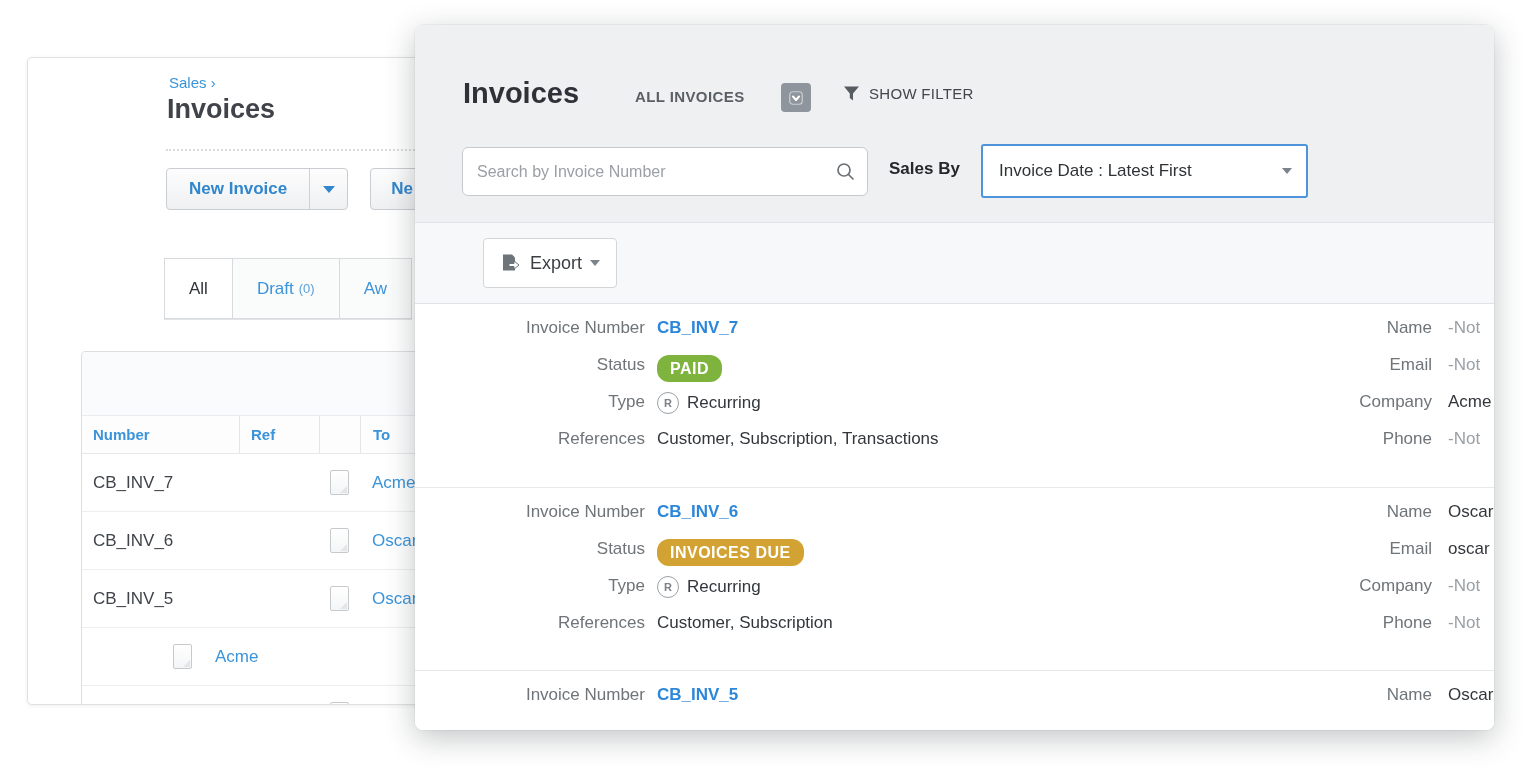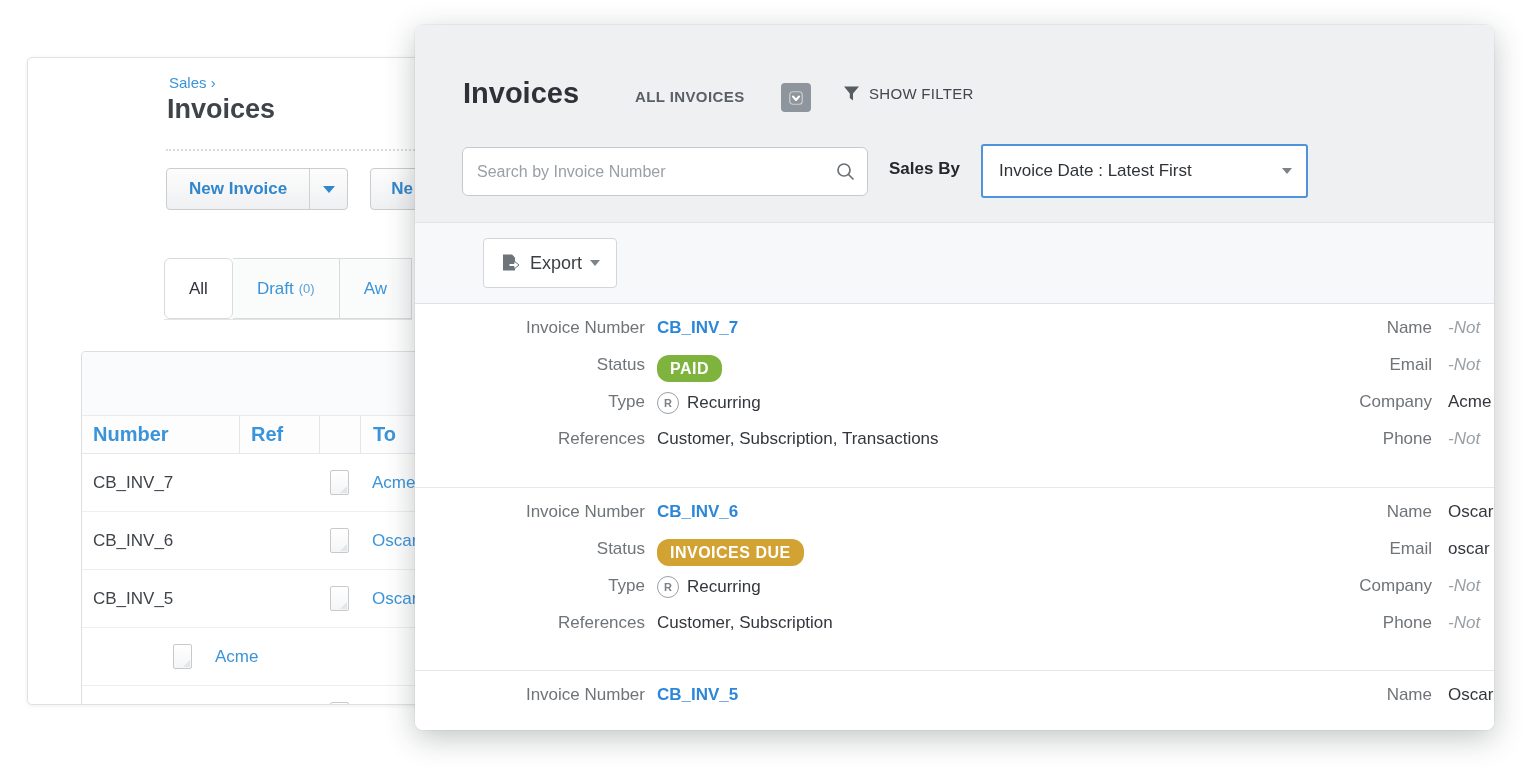--- a/index.html
+++ b/index.html
@@ -22,28 +22,28 @@
   .split-caret { width:38px; display:flex; align-items:center; justify-content:center; border-left:1px solid #cfd2d5; }
   .caret-down { width:0; height:0; border-left:6px solid transparent; border-right:6px solid transparent; border-top:7px solid #3186cc; }
   .btn-partial { margin-left:22px; height:42px; border:1px solid #c9ccd0; border-radius:4px;
     background:linear-gradient(#fdfdfd,#eff0f2); display:flex; align-items:center; padding:0 20px;
     font-size:17px; font-weight:bold; color:#3186cc; width:120px; }
 
   .tabs { position:absolute; left:136px; top:200px; display:flex; height:62px; border-bottom:1px solid #e2e4e7; }
   .tab { display:flex; align-items:center; justify-content:center; font-size:17px;
     border:1px solid #d8dbde; border-left:none; background:#fafbfb; color:#3b94d9; padding:0 24px; }
   .tab:first-child { border-left:1px solid #d8dbde; }
-  .tab.active { background:#fff; color:#2f3338;border-radius:6px; }
+  .tab.active { background:#fff; color:#2f3338; }
   .tab .count { font-size:13px; margin-left:5px; color:#5ba0d8; }
 
   .table-card { position:absolute; left:53px; top:293px; width:1000px; height:420px;
     border:1px solid #dcdfe2; border-radius:4px; background:#fff; overflow:hidden; }
   .table-toolbar { height:64px; background:#fafbfc; border-bottom:1px solid #e9ebee; }
   .thead-row { display:flex; height:38px; background:#fdfdfe; border-bottom:1px solid #e6e8ea; align-items:center; }
-  .th { font-size:20px; font-weight:bold; color:#3b94d9; height:100%; display:flex; align-items:center; }
+  .th { font-size:15px; font-weight:bold; color:#3b94d9; height:100%; display:flex; align-items:center; }
   .th + .th { border-left:1px solid #e4e7e9; }
   .col-number { width:157px; padding-left:11px; }
   .col-ref { width:80px; padding-left:11px;text-align:right; }
   .col-icon { width:41px; justify-content:center; }
   .col-to { flex:1; padding-left:12px; }
   .trow { display:flex; height:58px; align-items:center; border-bottom:1px solid #edeef0; }
   .td { height:100%; display:flex; align-items:center; font-size:17px; color:#3f434a; }
   .td.col-to a { color:#3b94d9; text-decoration:none; white-space:nowrap; }
   .file-icon { width:19px; height:25px; border:1px solid #c7cacd; border-radius:2px;
     background:linear-gradient(#ffffff,#f4f5f6); position:relative; }
@@ -81,21 +81,21 @@
 
   .entries { background:#fff; }
   .entry { position:relative; height:183px; }
   .entry + .entry { border-top:1px solid #e6e8ea; }
   .entry-left { position:absolute; left:48px; top:14px; }
   .entry-right { position:absolute; left:917px; top:14px; }
   .frow { display:flex; align-items:flex-start; height:37px; }
   .flabel { width:182px; text-align:right; font-size:17px; color:#6f7479; margin-right:12px; flex:none; }
   .flabel2 { width:100px; text-align:right; font-size:17px; color:#6f7479; margin-right:16px; flex:none; }
   .fval { font-size:17px; color:#33373c; white-space:nowrap; }
-  .fval.missing { color:#9aa0a5; font-style:italic; }
+  .fval.missing { color:#9aa0a5; }
   a.inv-link { font-size:17px; font-weight:bold; color:#2d87d9; text-decoration:none; }
   .badge { display:inline-block; padding:5px 13px 4px; border-radius:12px; font-size:16px;
     font-weight:bold; color:#fff; letter-spacing:.5px; white-space:nowrap; }
   .badge-green { background:#7eb43d; }
   .badge-gold { background:#d2a233; }
   .type-val { display:flex; align-items:center; font-size:17px; color:#33373c; }
   .icon-recurring { width:22px; height:22px; border:1.5px solid #9ba1a7; border-radius:50%;
     display:inline-flex; align-items:center; justify-content:center; margin-right:8px;
     font-size:11px; font-weight:bold; color:#7b8187; }
   .icon-recurring::after { content:"R"; }

